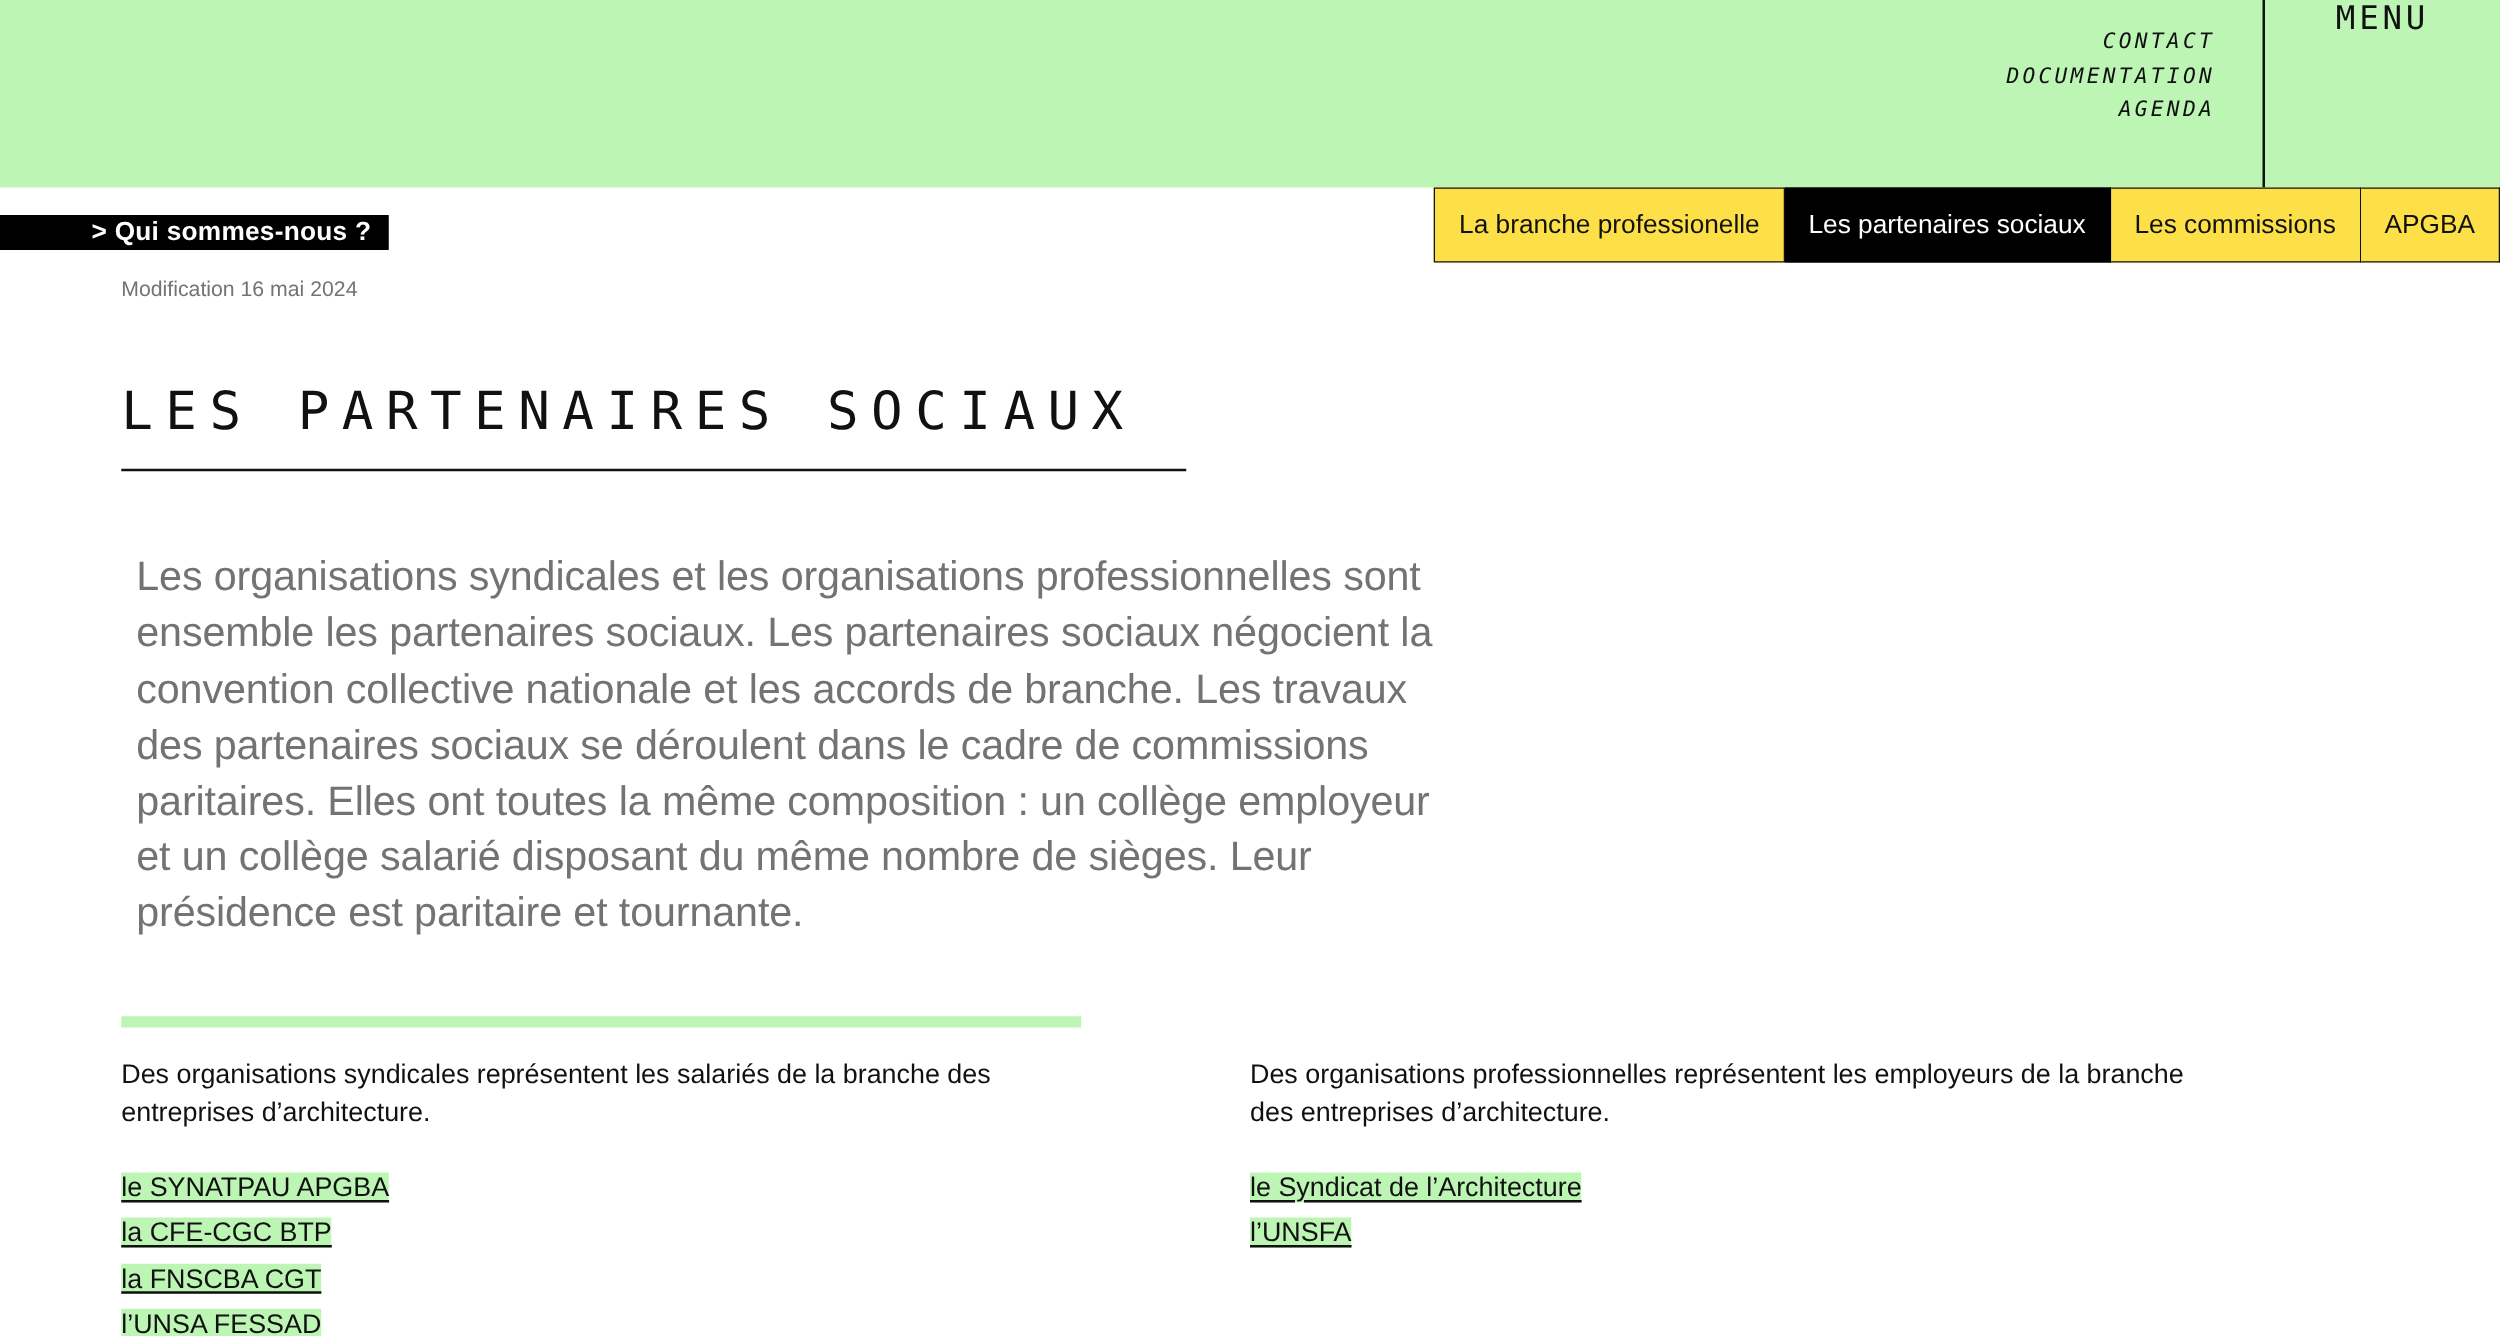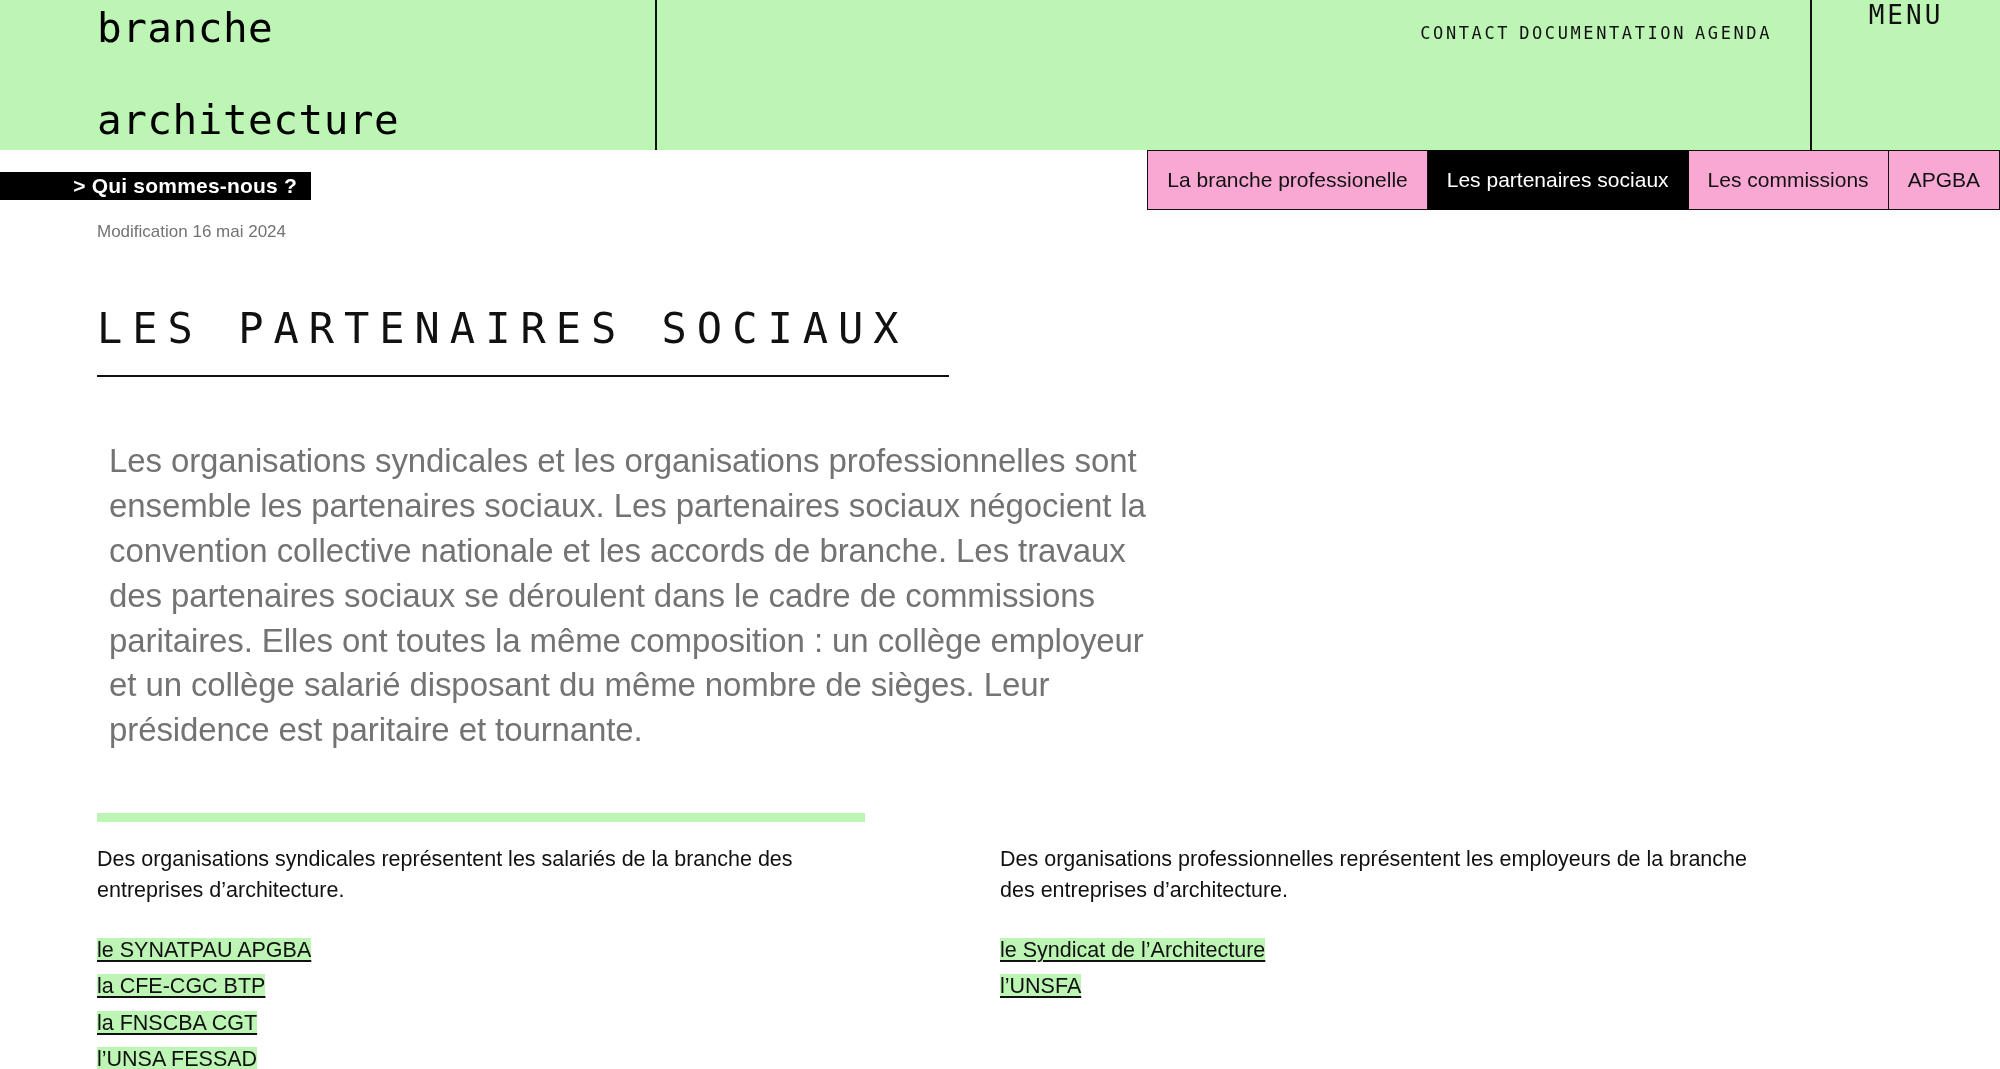--- a/index.html
+++ b/index.html
@@ -49,23 +49,24 @@
     background: #bdf5b4;
     display: flex;
     justify-content: flex-end;
     align-items: flex-start;
     padding-top: 24px;
     box-sizing: border-box;
     border-right: 2px solid #111111;
   }
   .header-links {
     display: flex;
-    flex-direction: row;
+    flex-direction: column;
     gap: 9px;
     padding-right: 38px;
+    font-style: italic;
   }
   .header-link {
     font-family: "DejaVu Sans Mono", "Liberation Mono", monospace;
     font-size: 17px;
     letter-spacing: 2.6px;
     color: #111111;
     text-decoration: none;
     text-transform: uppercase;
     text-align: right;
     line-height: 1.1;
@@ -99,21 +100,21 @@
     align-items: stretch;
     height: 60px;
   }
   .tab {
     display: flex;
     align-items: center;
     justify-content: center;
     padding: 0 19px;
     font-size: 21px;
     color: #111111;
-    background: #f9a8d4;
+    background: #fde047;
     border: 1.5px solid #111111;
     border-left: none;
     box-sizing: border-box;
     cursor: pointer;
     white-space: nowrap;
   }
   .tab:first-child { border-left: 1.5px solid #111111; }
   .tab.active {
     background: #000000;
     color: #ffffff;
@@ -217,26 +218,20 @@
     text-decoration: underline;
     text-underline-offset: 3px;
     cursor: pointer;
     box-decoration-break: clone;
   }
 </style>
 </head>
 <body>
 
 <header class="site-header">
-  <div class="header-logo-cell">
-    <div class="logo">
-      <span class="logo-line">branche</span>
-      <span class="logo-line">architecture</span>
-    </div>
-  </div>
 
   <div class="header-mid-cell">
     <nav class="header-links">
       <a class="header-link">CONTACT</a>
       <a class="header-link">DOCUMENTATION</a>
       <a class="header-link">AGENDA</a>
     </nav>
   </div>
 
   <div class="header-menu-cell">

